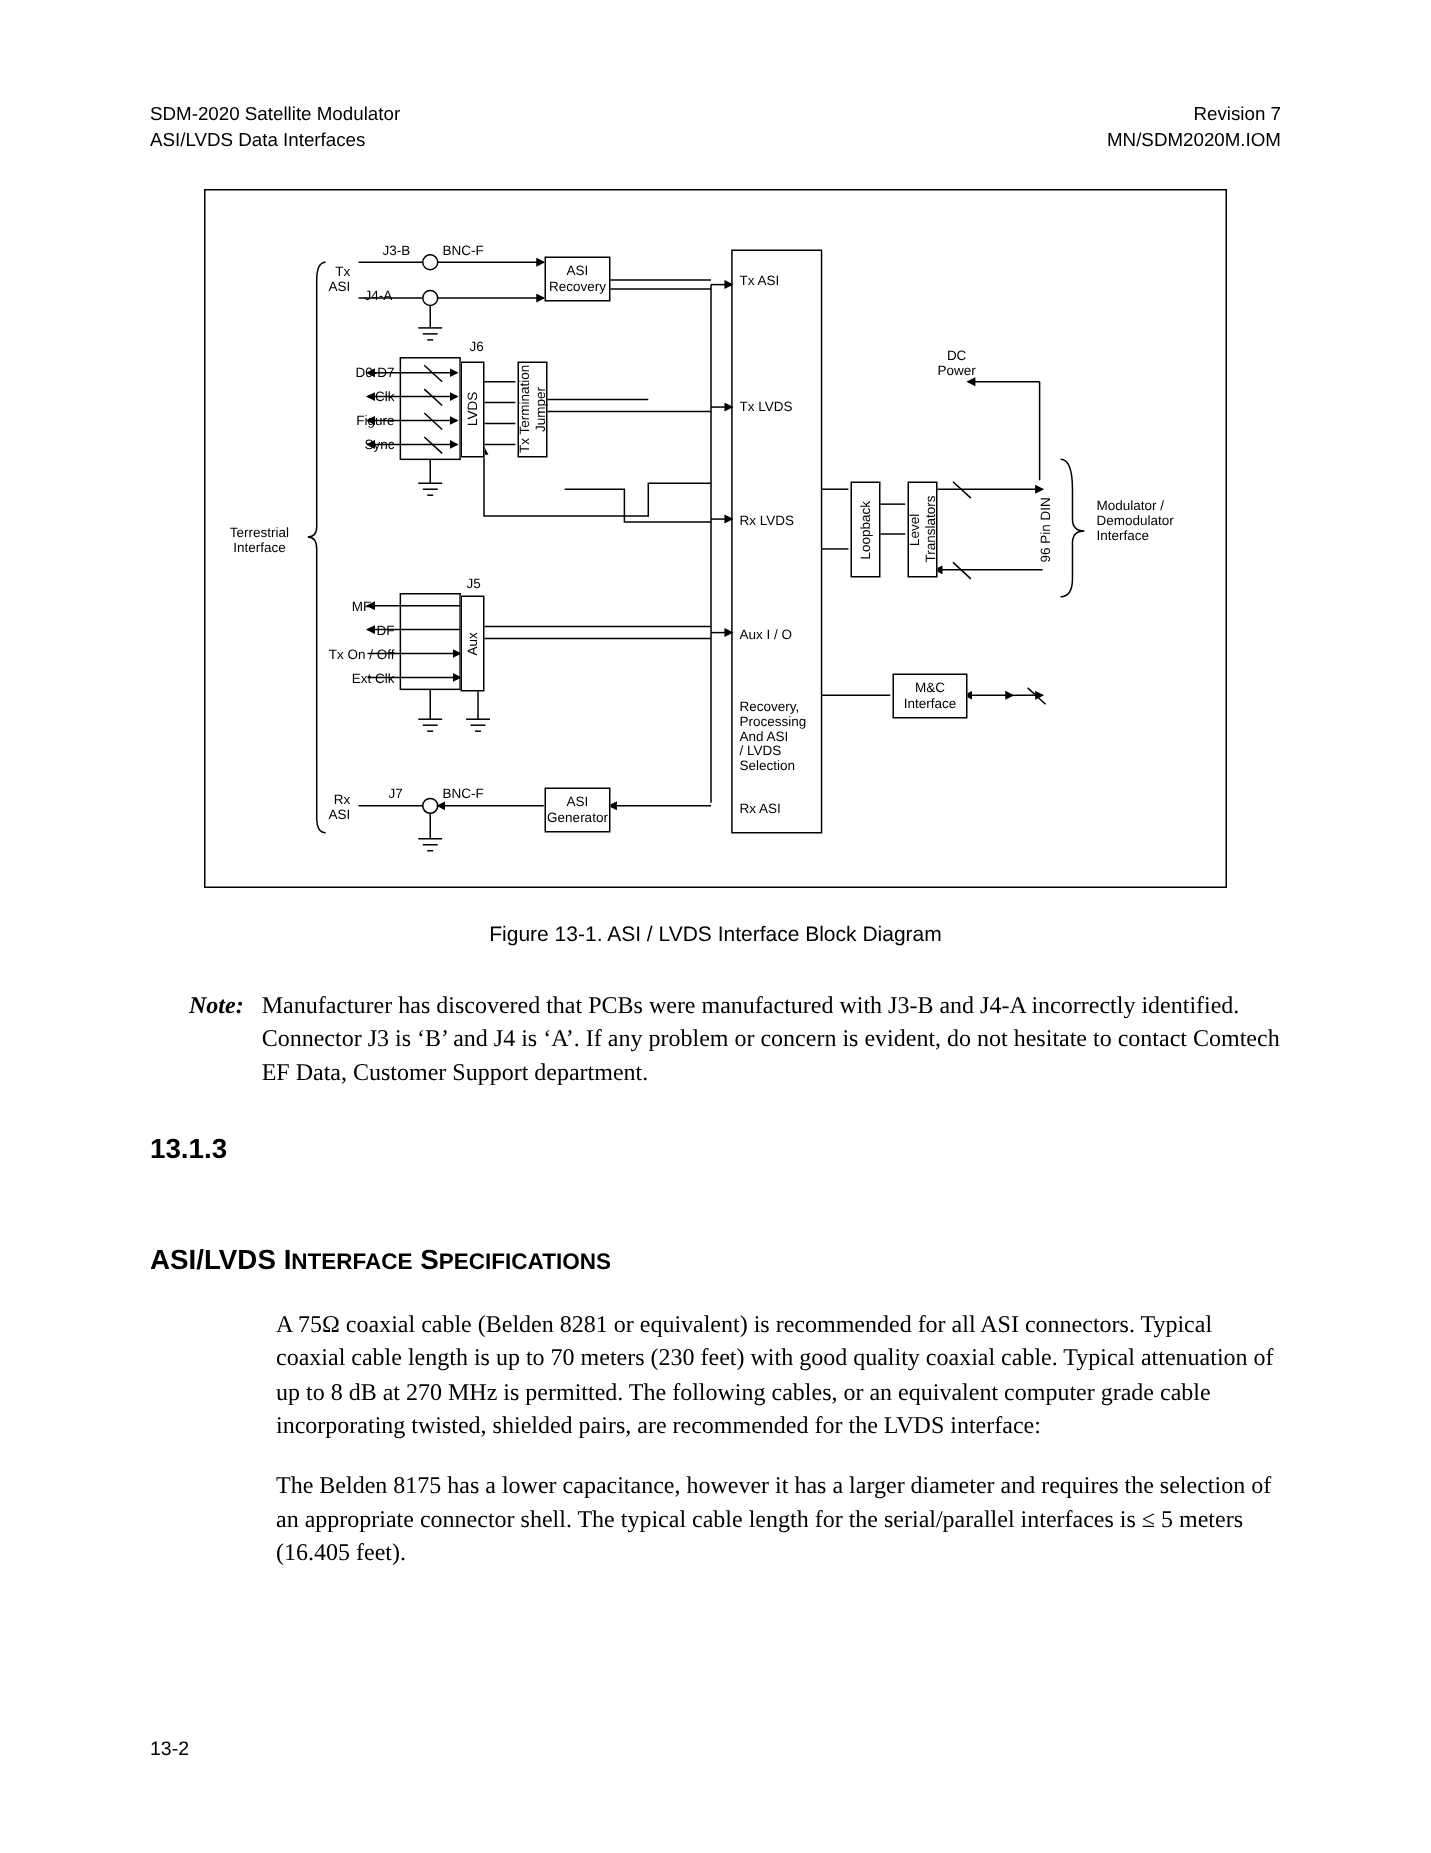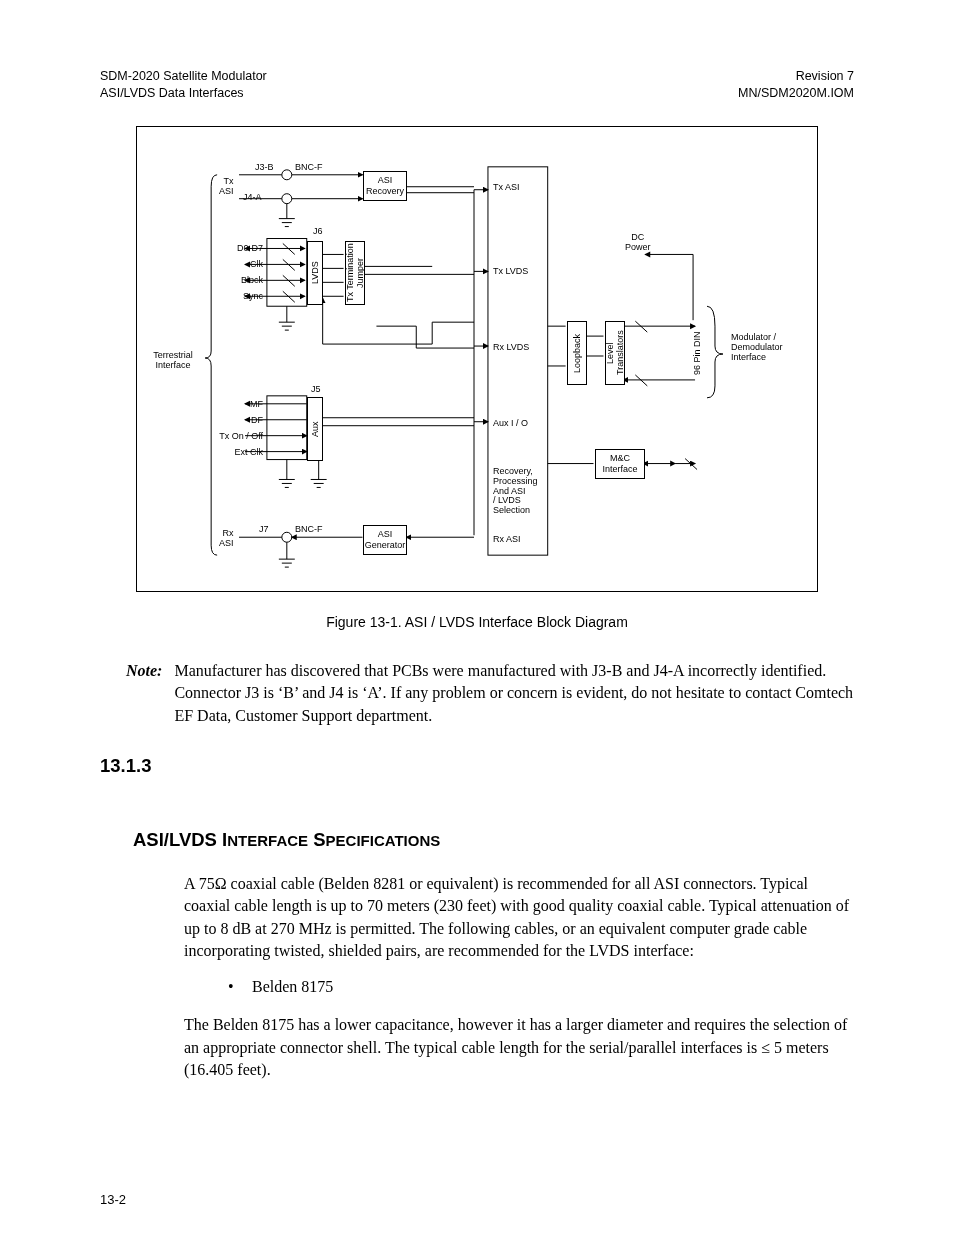--- a/index.html
+++ b/index.html
@@ -49,21 +49,21 @@
   .note .lab { font-weight: bold; flex: 0 0 auto; font-style: italic; }
   .sec-head {
     display: flex;
     gap: 52px;
     font-family: Arial, Helvetica, sans-serif;
     font-weight: bold;
     font-size: 18.5px;
     margin: 0 0 22px 0;
     flex-direction: column;
   }
-  .sec-head .title { font-variant: normal; margin-left: 33px; }
+  .sec-head .title { font-variant: normal; }
   .body-p {
     margin: 0 0 16px 84px;
     font-size: 16px;
     line-height: 1.4;
   }
   ul.cables {
     margin: 0 0 18px 128px;
     padding: 0;
     list-style: none;
     font-size: 16px;
@@ -210,21 +210,21 @@
   <div class="lbl" style="left:8px; top:224px; width:56px; white-space:pre-line">Terrestrial
 Interface</div>
   <div class="lbl" style="left:82px; top:50px; white-space:pre-line; text-align:right">Tx
 ASI</div>
   <div class="lbl" style="left:118px; top:36px">J3-B</div>
   <div class="lbl" style="left:158px; top:36px">BNC-F</div>
   <div class="lbl" style="left:106px; top:66px">J4-A</div>
   <div class="lbl" style="left:176px; top:100px">J6</div>
   <div class="lbl" style="left:86px; top:117px; text-align:right; width:40px">D0-D7</div>
   <div class="lbl" style="left:86px; top:133px; text-align:right; width:40px">Clk</div>
-  <div class="lbl" style="left:86px; top:149px; text-align:right; width:40px">Block</div>
+  <div class="lbl" style="left:86px; top:149px; text-align:right; width:40px">Figure</div>
   <div class="lbl" style="left:86px; top:165px; text-align:right; width:40px">Sync</div>
 
   <div class="box vbox" style="left:170px; top:114px; width:16px; height:64px">LVDS</div>
   <div class="box vbox" style="left:208px; top:114px; width:20px; height:64px; white-space:pre-line">Tx Termination
 Jumper</div>
   <div class="box" style="left:226px; top:44px; width:44px; height:30px; white-space:pre-line">ASI
 Recovery</div>
 
   <div class="lbl" style="left:356px; top:56px">Tx ASI</div>
   <div class="lbl" style="left:356px; top:140px">Tx LVDS</div>
@@ -237,21 +237,21 @@
   <div class="box vbox" style="left:430px; top:194px; width:20px; height:64px">Loopback</div>
   <div class="box vbox" style="left:468px; top:194px; width:20px; height:64px; white-space:pre-line">Level
 Translators</div>
   <div class="lbl vbox" style="left:556px; top:194px; width:14px; height:64px; position:absolute">96 Pin DIN</div>
 
   <div class="lbl" style="left:594px; top:206px; white-space:pre-line; text-align:left">Modulator /
 Demodulator
 Interface</div>
 
   <div class="lbl" style="left:174px; top:258px">J5</div>
-  <div class="lbl" style="left:82px; top:273px; text-align:right; width:44px">MF</div>
+  <div class="lbl" style="left:82px; top:273px; width:44px">MF</div>
   <div class="lbl" style="left:82px; top:289px; text-align:right; width:44px">DF</div>
   <div class="lbl" style="left:66px; top:305px; text-align:right; width:60px">Tx On / Off</div>
   <div class="lbl" style="left:82px; top:321px; text-align:right; width:44px">Ext Clk</div>
   <div class="box vbox" style="left:170px; top:270px; width:16px; height:64px">Aux</div>
 
   <div class="box" style="left:458px; top:322px; width:50px; height:30px; white-space:pre-line">M&amp;C
 Interface</div>
 
   <div class="lbl" style="left:356px; top:340px; width:52px; white-space:pre-line; text-align:left">Recovery,
 Processing
@@ -278,18 +278,17 @@
 <div class="sec-head">
   <span>13.1.3</span>
   <span class="title">
     <span>ASI/LVDS I</span><span style="font-size:15px">NTERFACE</span><span> S</span><span style="font-size:15px">PECIFICATIONS</span>
   </span>
 </div>
 
 <p class="body-p">A 75Ω coaxial cable (Belden 8281 or equivalent) is recommended for all ASI connectors. Typical coaxial cable length is up to 70 meters (230 feet) with good quality coaxial cable. Typical attenuation of up to 8 dB at 270 MHz is permitted. The following cables, or an equivalent computer grade cable incorporating twisted, shielded pairs, are recommended for the LVDS interface:</p>
 
 <ul class="cables">
-  <li>Belden 8175</li>
 </ul>
 
 <p class="body-p">The Belden 8175 has a lower capacitance, however it has a larger diameter and requires the selection of an appropriate connector shell. The typical cable length for the serial/parallel interfaces is ≤ 5 meters (16.405 feet).</p>
 
 <div class="pgnum">13-2</div>
 
 </body></html>

